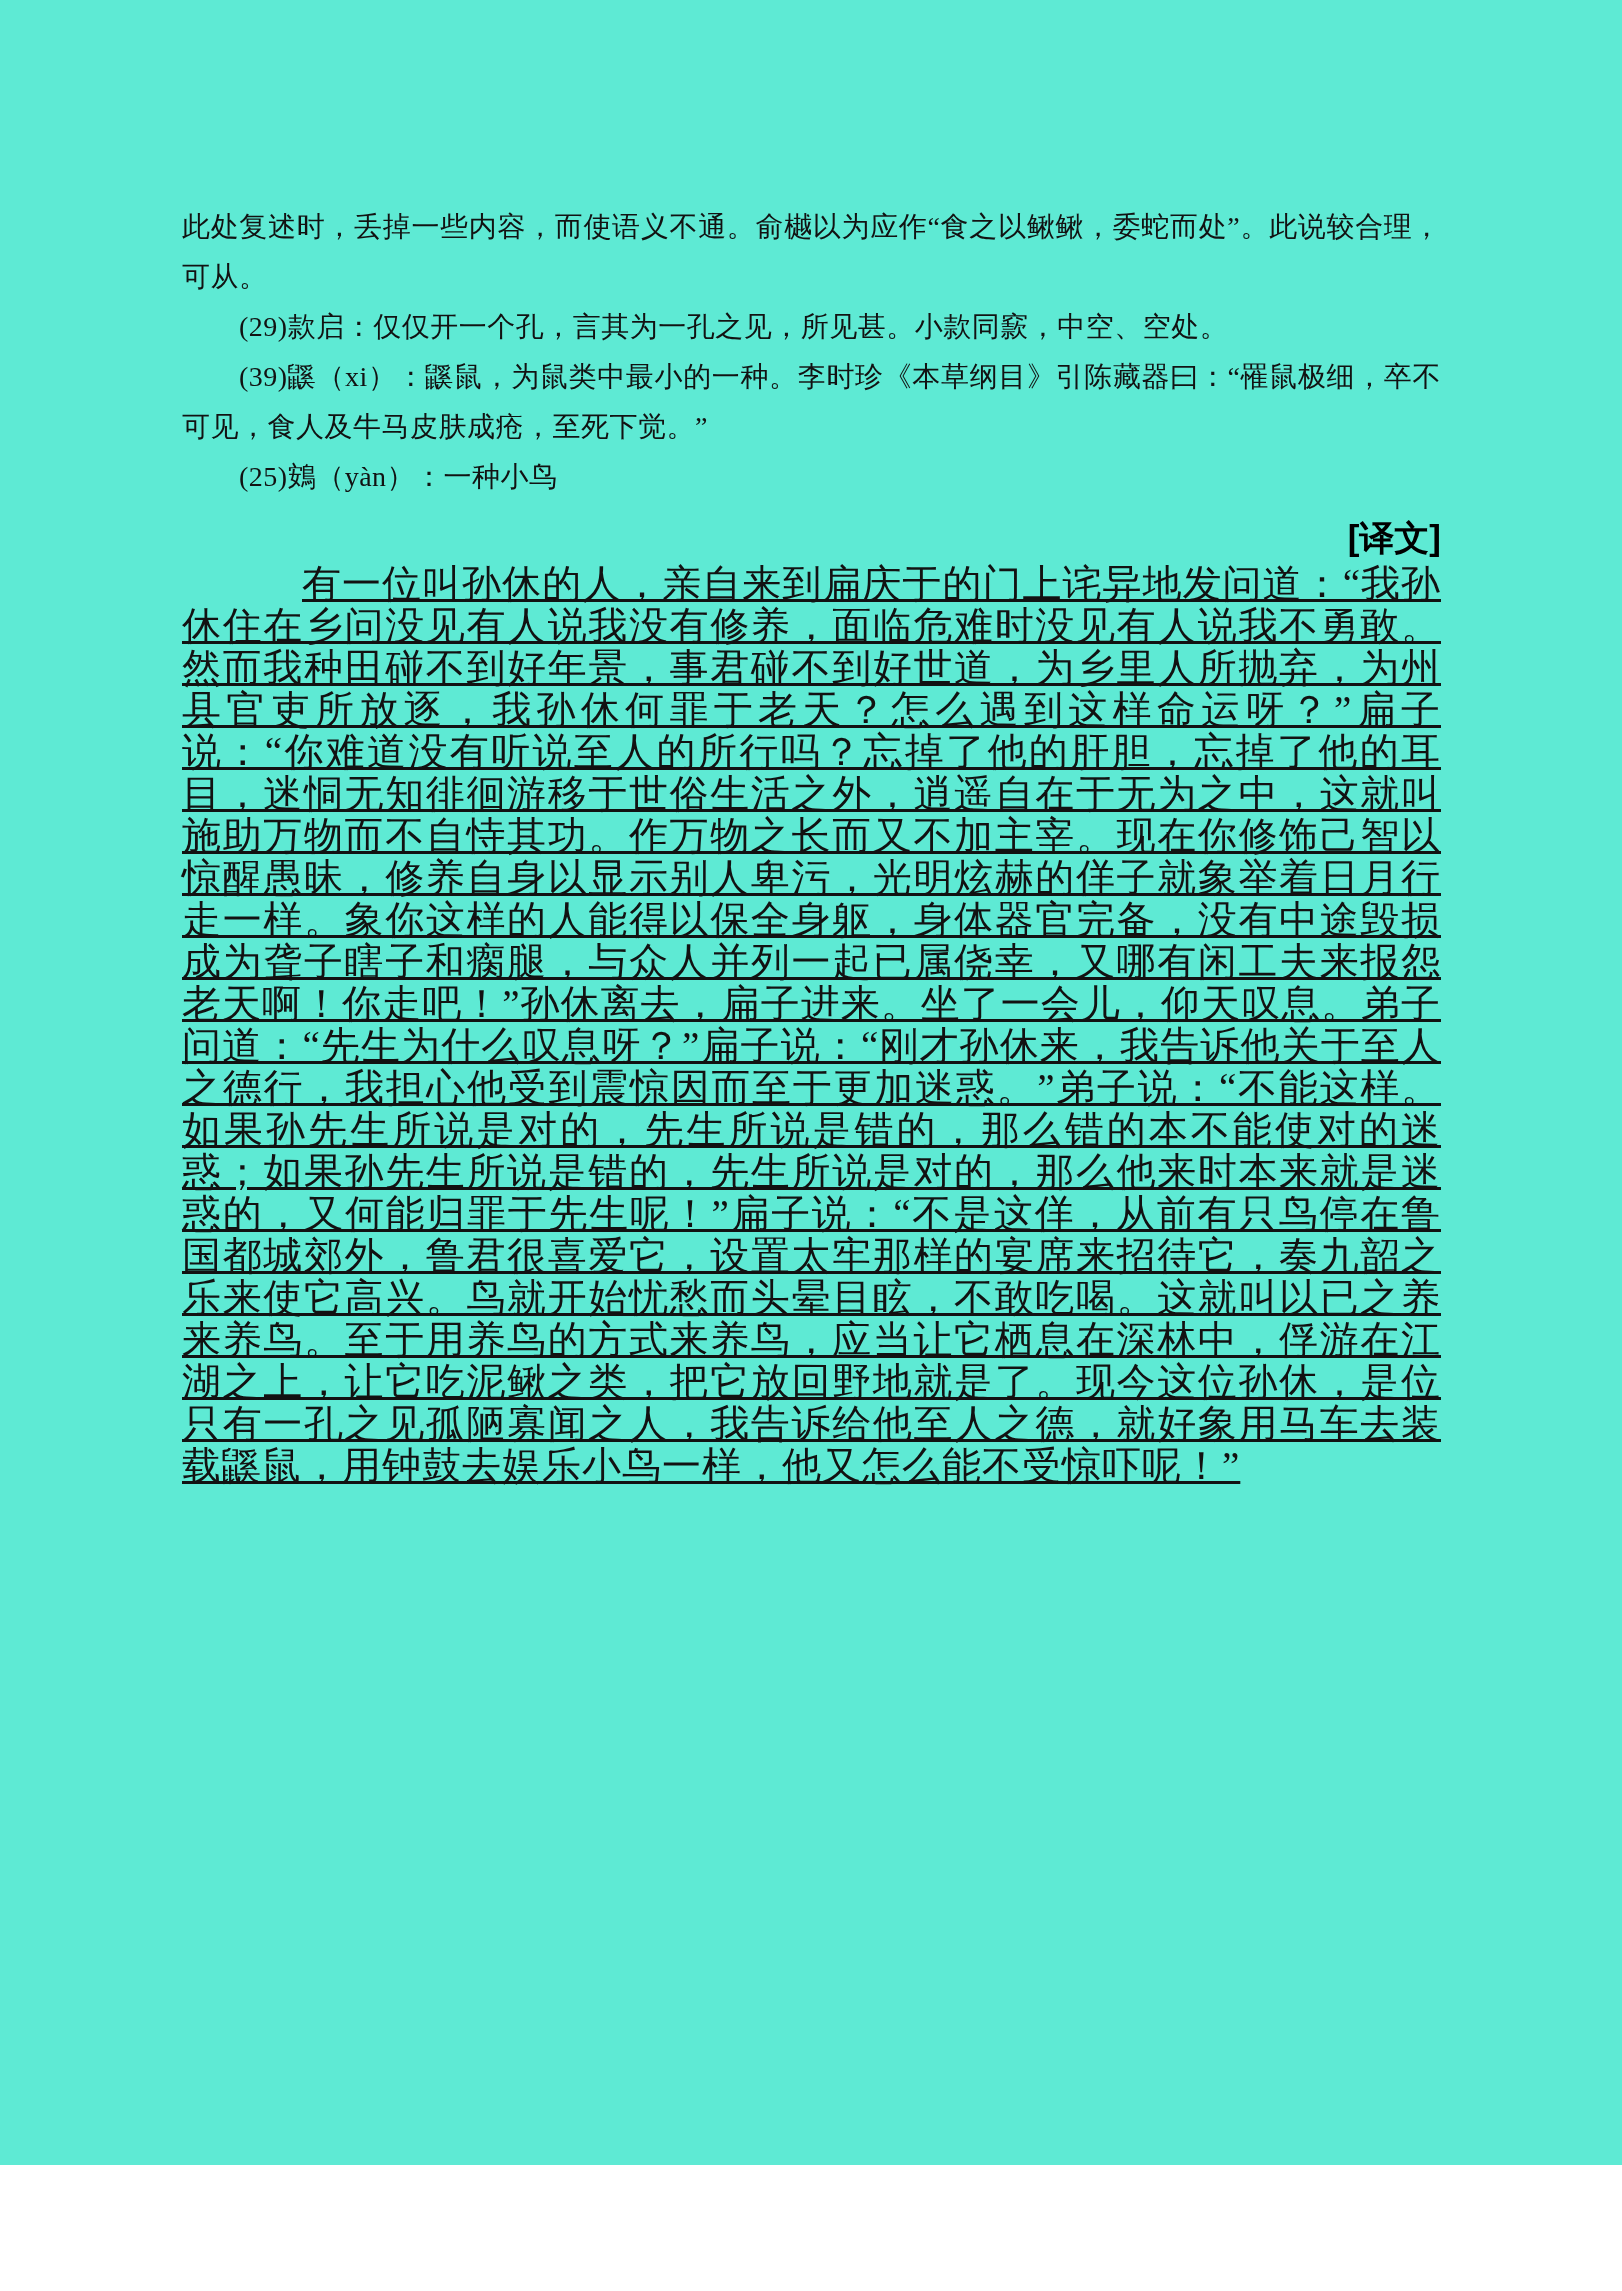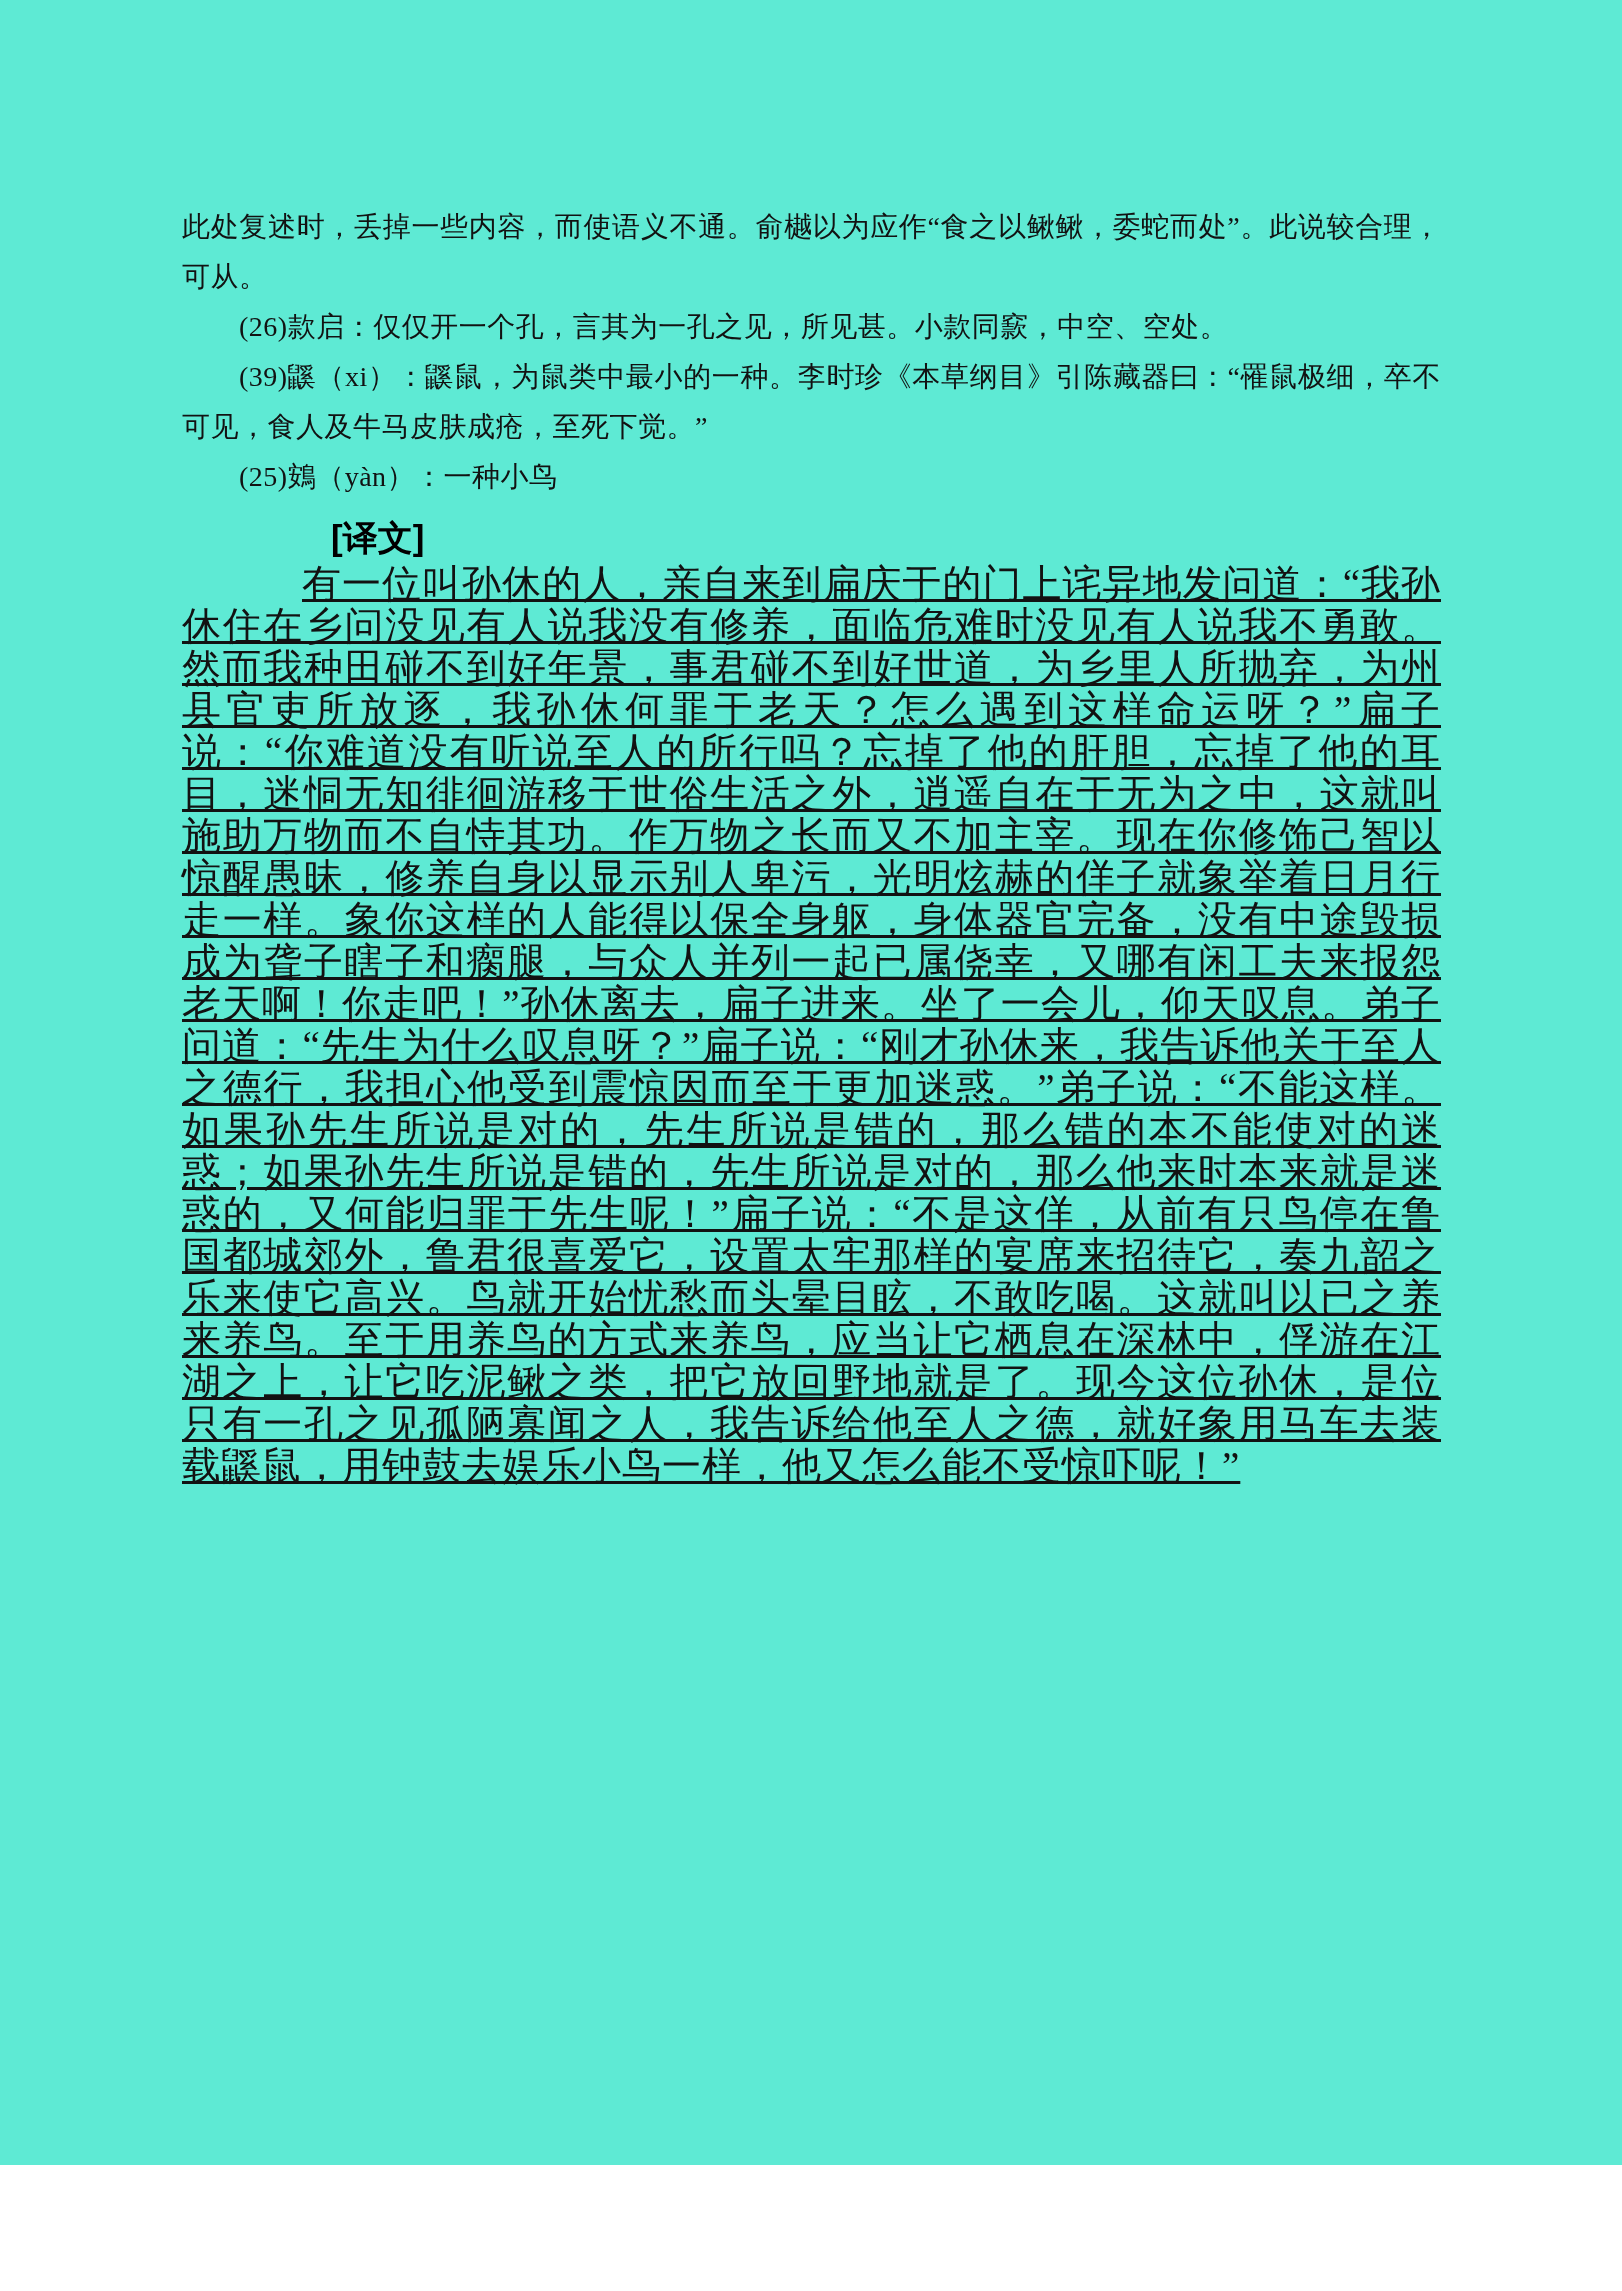--- a/index.html
+++ b/index.html
@@ -32,41 +32,42 @@
   .notes p.note-indent {
     text-indent: 57px;
   }
   .translation-heading {
     margin: 11.8px 0 0 149px;
     font-family: "Liberation Sans", "DejaVu Sans", sans-serif;
     font-weight: 700;
     font-size: 35px;
     line-height: 47px;
     color: #000000;
+    text-align: right;
   }
   .translation-body {
     margin: 2px 0 0 0;
     font-size: 39px;
     line-height: 42px;
     letter-spacing: 1px;
     text-align: justify;
     text-indent: 120px;
     color: #121212;
     text-decoration: underline;
   }
 </style>
 </head>
 <body>
 
 <div class="page">
   <div class="content">
 
     <div class="notes">
       <p>此处复述时，丢掉一些内容，而使语义不通。俞樾以为应作“食之以鳅鳅，委蛇而处”。此说较合理，可从。</p>
-      <p class="note-indent">(26)款启：仅仅开一个孔，言其为一孔之见，所见甚。小款同窾，中空、空处。</p>
+      <p class="note-indent">(29)款启：仅仅开一个孔，言其为一孔之见，所见甚。小款同窾，中空、空处。</p>
       <p class="note-indent">(39)鼷（xi）：鼷鼠，为鼠类中最小的一种。李时珍《本草纲目》引陈藏器曰：“罹鼠极细，卒不可见，食人及牛马皮肤成疮，至死下觉。”</p>
       <p class="note-indent">(25)鴳（yàn）：一种小鸟</p>
     </div>
 
     <div class="translation-heading">[译文]</div>
 
     <p class="translation-body">有一位叫孙休的人，亲自来到扁庆于的门上诧异地发问道：“我孙休住在乡问没见有人说我没有修养，面临危难时没见有人说我不勇敢。然而我种田碰不到好年景，事君碰不到好世道，为乡里人所抛弃，为州县官吏所放逐，我孙休何罪于老天？怎么遇到这样命运呀？”扁子说：“你难道没有听说至人的所行吗？忘掉了他的肝胆，忘掉了他的耳目，迷恫无知徘徊游移于世俗生活之外，逍遥自在于无为之中，这就叫施助万物而不自恃其功。作万物之长而又不加主宰。现在你修饰己智以惊醒愚昧，修养自身以显示别人卑污，光明炫赫的佯子就象举着日月行走一样。象你这样的人能得以保全身躯，身体器官完备，没有中途毁损成为聋子瞎子和瘸腿，与众人并列一起已属侥幸，又哪有闲工夫来报怨老天啊！你走吧！”孙休离去，扁子进来。坐了一会儿，仰天叹息。弟子问道：“先生为什么叹息呀？”扁子说：“刚才孙休来，我告诉他关于至人之德行，我担心他受到震惊因而至于更加迷惑。”弟子说：“不能这样。如果孙先生所说是对的，先生所说是错的，那么错的本不能使对的迷惑；如果孙先生所说是错的，先生所说是对的，那么他来时本来就是迷惑的，又何能归罪于先生呢！”扁子说：“不是这佯，从前有只鸟停在鲁国都城郊外，鲁君很喜爱它，设置太牢那样的宴席来招待它，奏九韶之乐来使它高兴。鸟就开始忧愁而头晕目眩，不敢吃喝。这就叫以已之养来养鸟。至于用养鸟的方式来养鸟，应当让它栖息在深林中，俘游在江湖之上，让它吃泥鳅之类，把它放回野地就是了。现今这位孙休，是位只有一孔之见孤陋寡闻之人，我告诉给他至人之德，就好象用马车去装载鼷鼠，用钟鼓去娱乐小鸟一样，他又怎么能不受惊吓呢！”</p>
 
   </div>
 </div>

